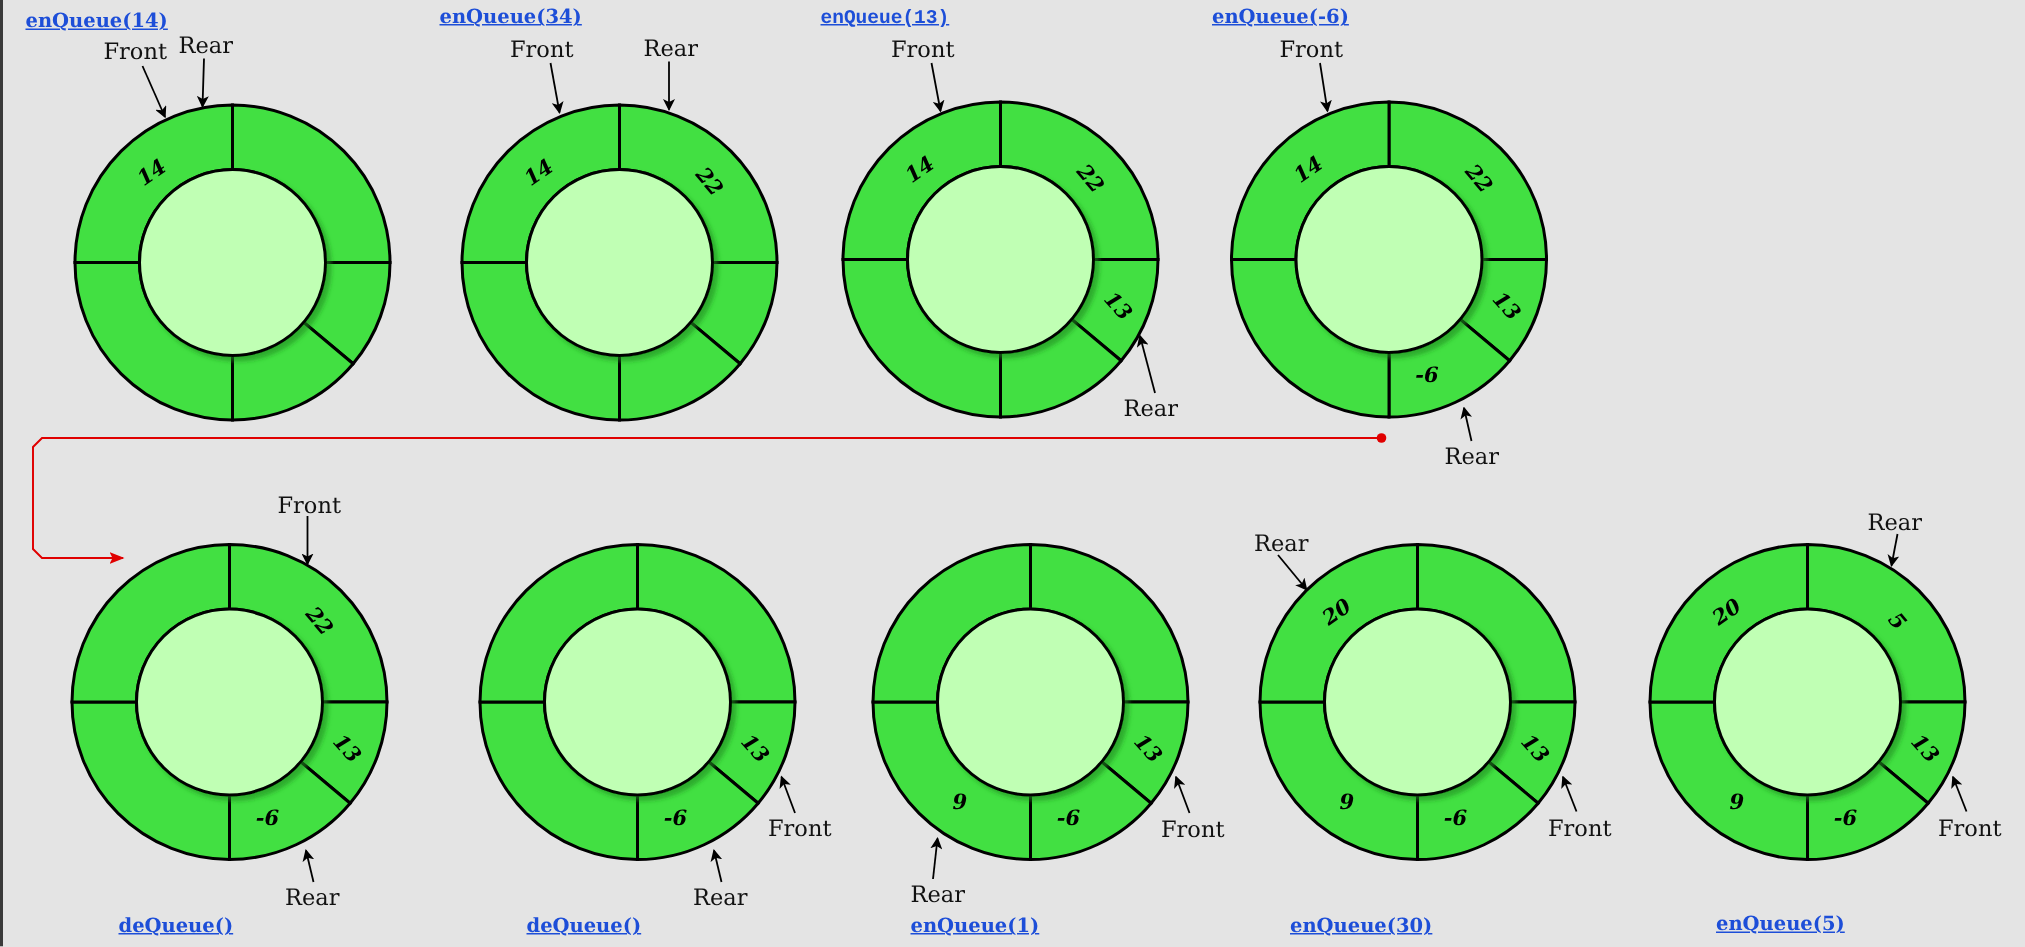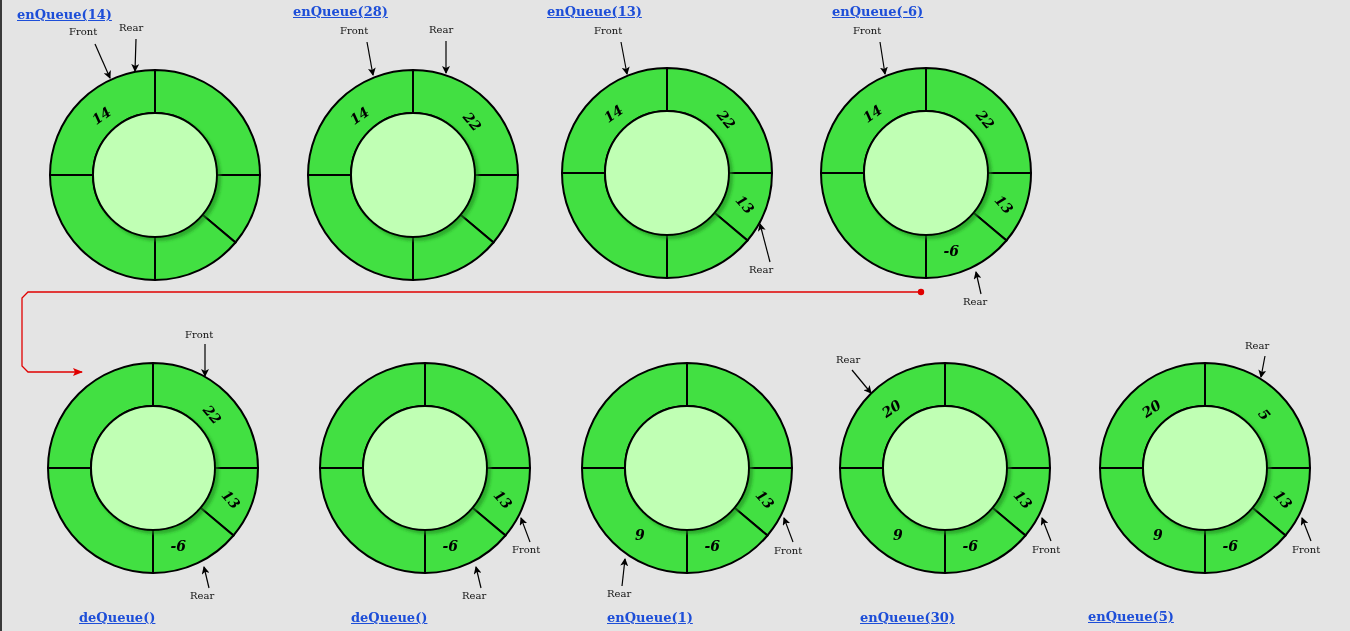--- a/index.html
+++ b/index.html
@@ -10,21 +10,21 @@
     font-family:"DejaVu Serif", serif;
   }
   #left-border { position:absolute; left:0; top:0; width:2px; height:631px; background:#3a3a3a; }
   #stage { position:absolute; left:0; top:0; }
   .op-title {
     position:absolute; font-family:"DejaVu Serif", serif; font-weight:bold;
     font-size:13px; color:#1d4ed8; text-decoration:underline; white-space:nowrap;
     line-height:1;
   }
   .ptr-label {
-    position:absolute; font-family:"DejaVu Serif", serif; font-size:10px; color:#111;
+    position:absolute; font-family:"DejaVu Serif", serif; font-size:15px; color:#111;
     white-space:nowrap; line-height:1;
   }
 </style>
 </head>
 <body>
 
 <div id="left-border"></div>
 
 <svg id="stage" width="1350" height="631" viewBox="0 0 1350 631" xmlns="http://www.w3.org/2000/svg">
   <defs>
@@ -162,35 +162,35 @@
       </g>
     </g>
 </svg>
 
 <div id="labels-layer">
     <div class="ptr-label" style="left: 69px; top: 27px;">Front</div>
     <div class="ptr-label" style="left: 119px; top: 23px;">Rear</div>
     <div class="op-title" style="left: 17px; top: 8px;">enQueue(14)</div>
     <div class="ptr-label" style="left: 340px; top: 26px;">Front</div>
     <div class="ptr-label" style="left: 429px; top: 25px;">Rear</div>
-    <div class="op-title" style="left: 293px; top: 5px;">enQueue(28)</div>
+    <div class="op-title" style="left: 293px; top: 5px;">enQueue(34)</div>
     <div class="ptr-label" style="left: 594px; top: 26px;">Front</div>
     <div class="ptr-label" style="left: 749px; top: 265px;">Rear</div>
-    <div class="op-title" style="left: 547px; top: 5px;">enQueue(13)</div>
+    <div class="op-title" style="left: 547px; top: 5px; font-family: Liberation Mono, monospace;">enQueue(13)</div>
     <div class="ptr-label" style="left: 853px; top: 26px;">Front</div>
     <div class="ptr-label" style="left: 963px; top: 297px;">Rear</div>
-    <div class="op-title" style="left: 808px; top: 5px; margin-left: 24px;">enQueue(-6)</div>
+    <div class="op-title" style="left: 808px; top: 5px;">enQueue(-6)</div>
     <div class="ptr-label" style="left: 185px; top: 330px;">Front</div>
     <div class="ptr-label" style="left: 190px; top: 591px;">Rear</div>
     <div class="op-title" style="left: 79px; top: 611px;">deQueue()</div>
     <div class="ptr-label" style="left: 512px; top: 545px;">Front</div>
     <div class="ptr-label" style="left: 462px; top: 591px;">Rear</div>
     <div class="op-title" style="left: 351px; top: 611px;">deQueue()</div>
     <div class="ptr-label" style="left: 774px; top: 546px;">Front</div>
     <div class="ptr-label" style="left: 607px; top: 589px;">Rear</div>
     <div class="op-title" style="left: 607px; top: 611px;">enQueue(1)</div>
     <div class="ptr-label" style="left: 1032px; top: 545px;">Front</div>
     <div class="ptr-label" style="left: 836px; top: 355px;">Rear</div>
     <div class="op-title" style="left: 860px; top: 611px;">enQueue(30)</div>
     <div class="ptr-label" style="left: 1292px; top: 545px;">Front</div>
     <div class="ptr-label" style="left: 1245px; top: 341px;">Rear</div>
-    <div class="op-title" style="left: 1088px; top: 610px;">enQueue(5)</div>
+    <div class="op-title" style="left: 1144px; top: 610px;">enQueue(5)</div>
   </div>
 
 </body></html>

